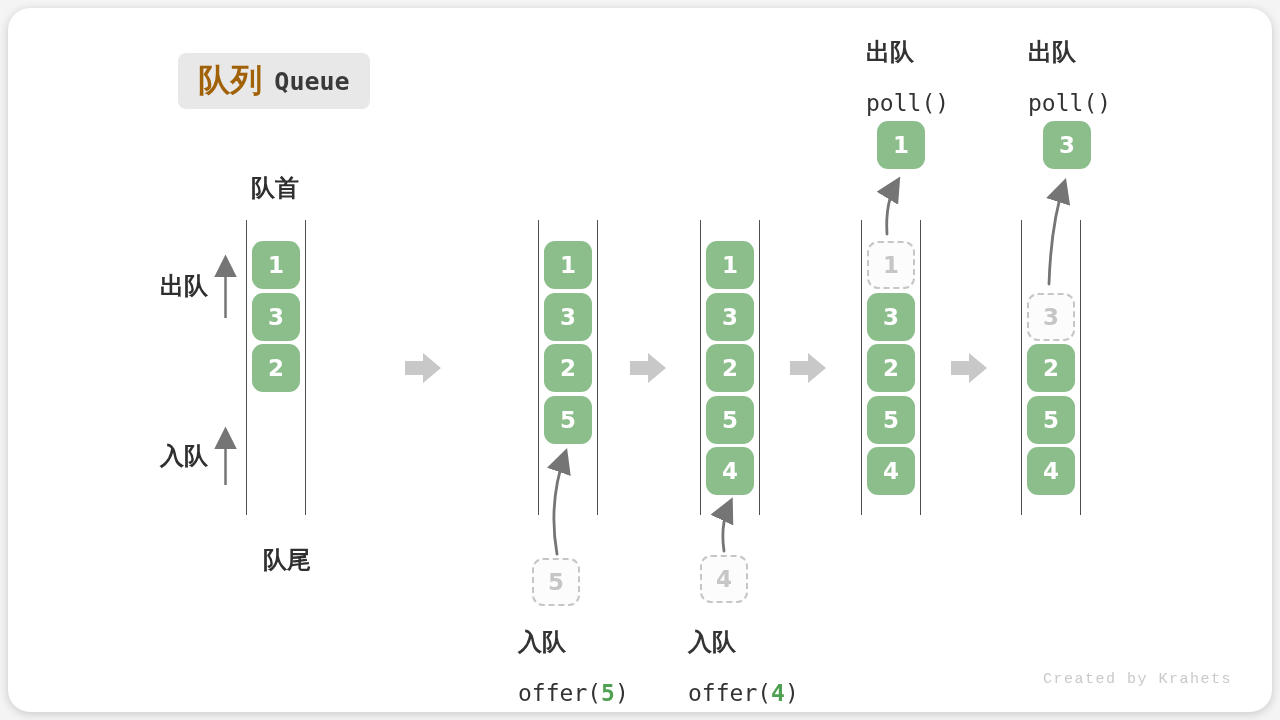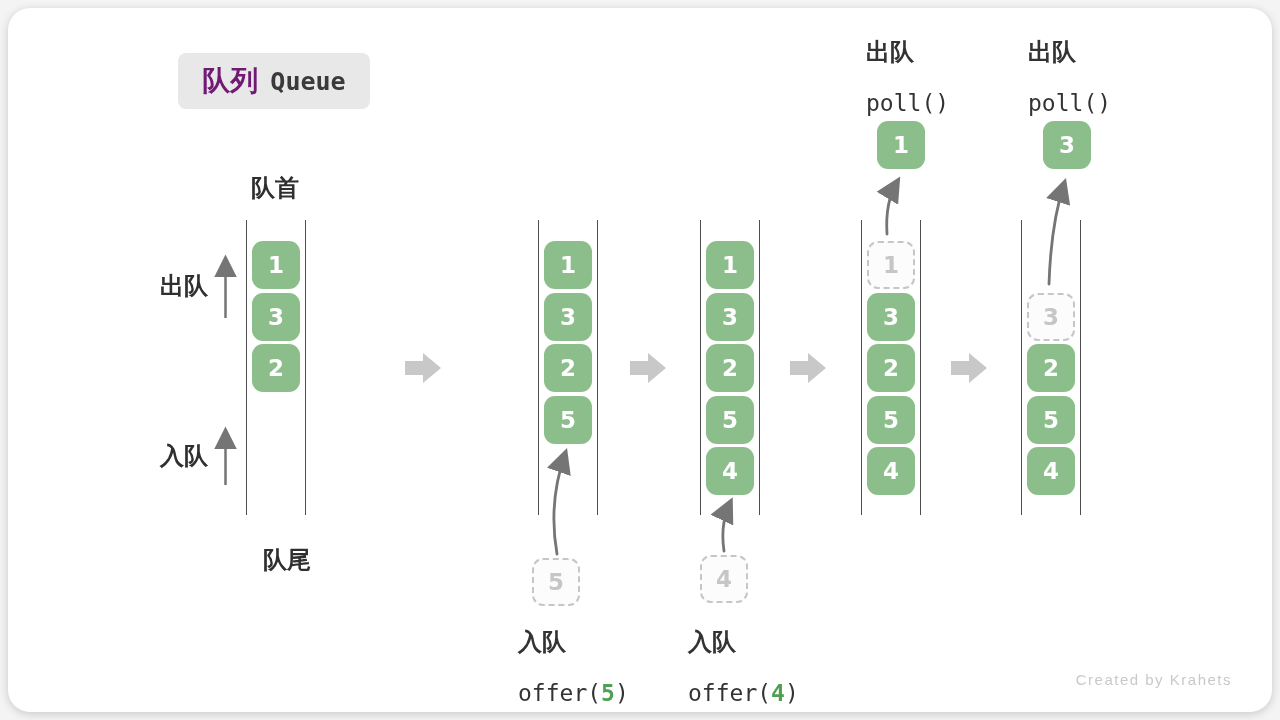--- a/index.html
+++ b/index.html
@@ -16,21 +16,21 @@
     box-shadow:0 2px 10px rgba(0,0,0,0.18);
   }
   .canvas { position:absolute; inset:0; }
 
   
   .title-box {
     position:absolute; left:170px; top:45px; width:192px; height:56px;
     background:#e8e8e8; border-radius:8px;
     display:flex; align-items:center; justify-content:center; gap:12px;
   }
-  .title-zh { font-size:28px; font-weight:bold; color:#701a75; }
+  .title-zh { font-size:32px; font-weight:bold; color:#a16207; }
   .title-en { font-family:"DejaVu Sans Mono","Liberation Mono",monospace; font-size:25px; color:#3a3a3a;font-weight:bold; }
 
   
   .lbl { position:absolute; font-size:24px; font-weight:bold; color:#2f2f2f; white-space:nowrap; }
   .lbl-front   { left:243px; top:152px;margin-top:12px; }
   .lbl-rear    { left:243px; top:536px;margin-left:12px; }
   .lbl-dequeue { left:152px; top:262px; }
   .lbl-enqueue { left:152px; top:432px; }
 
   
@@ -76,21 +76,21 @@
   .op-poll-2 { left:1020px; top:28px; }
   .op-offer-5 { left:510px; top:618px; }
   .op-offer-4 { left:680px; top:618px; }
 
   
   .arrows { position:absolute; inset:0; width:1280px; height:720px; pointer-events:none; }
 
   
   .credit {
     position:absolute; right:40px; bottom:24px;
-    font-family:Liberation Sans, sans-serif;
+    font-family:Liberation Mono, monospace;
     font-size:15px; letter-spacing:1.5px; color:#c9c9c9;
   }
 </style>
 </head>
 <body>
 
 <div class="card">
 <div class="canvas">
 
   <svg class="arrows" viewBox="0 0 1280 720" xmlns="http://www.w3.org/2000/svg">

